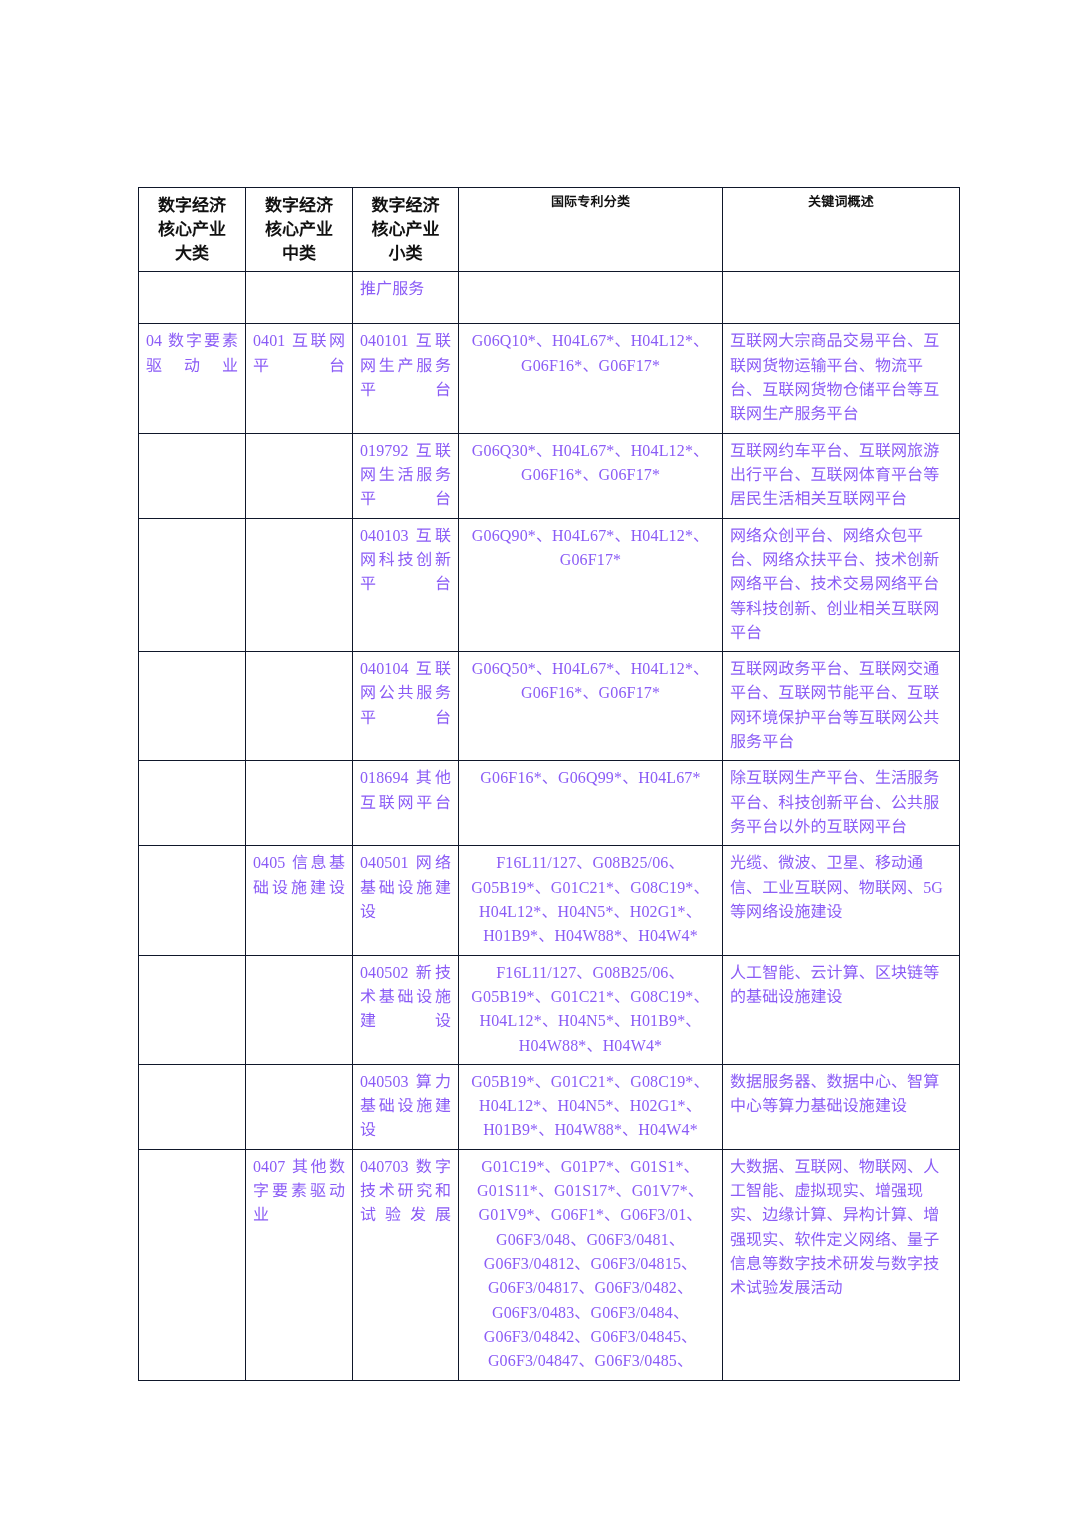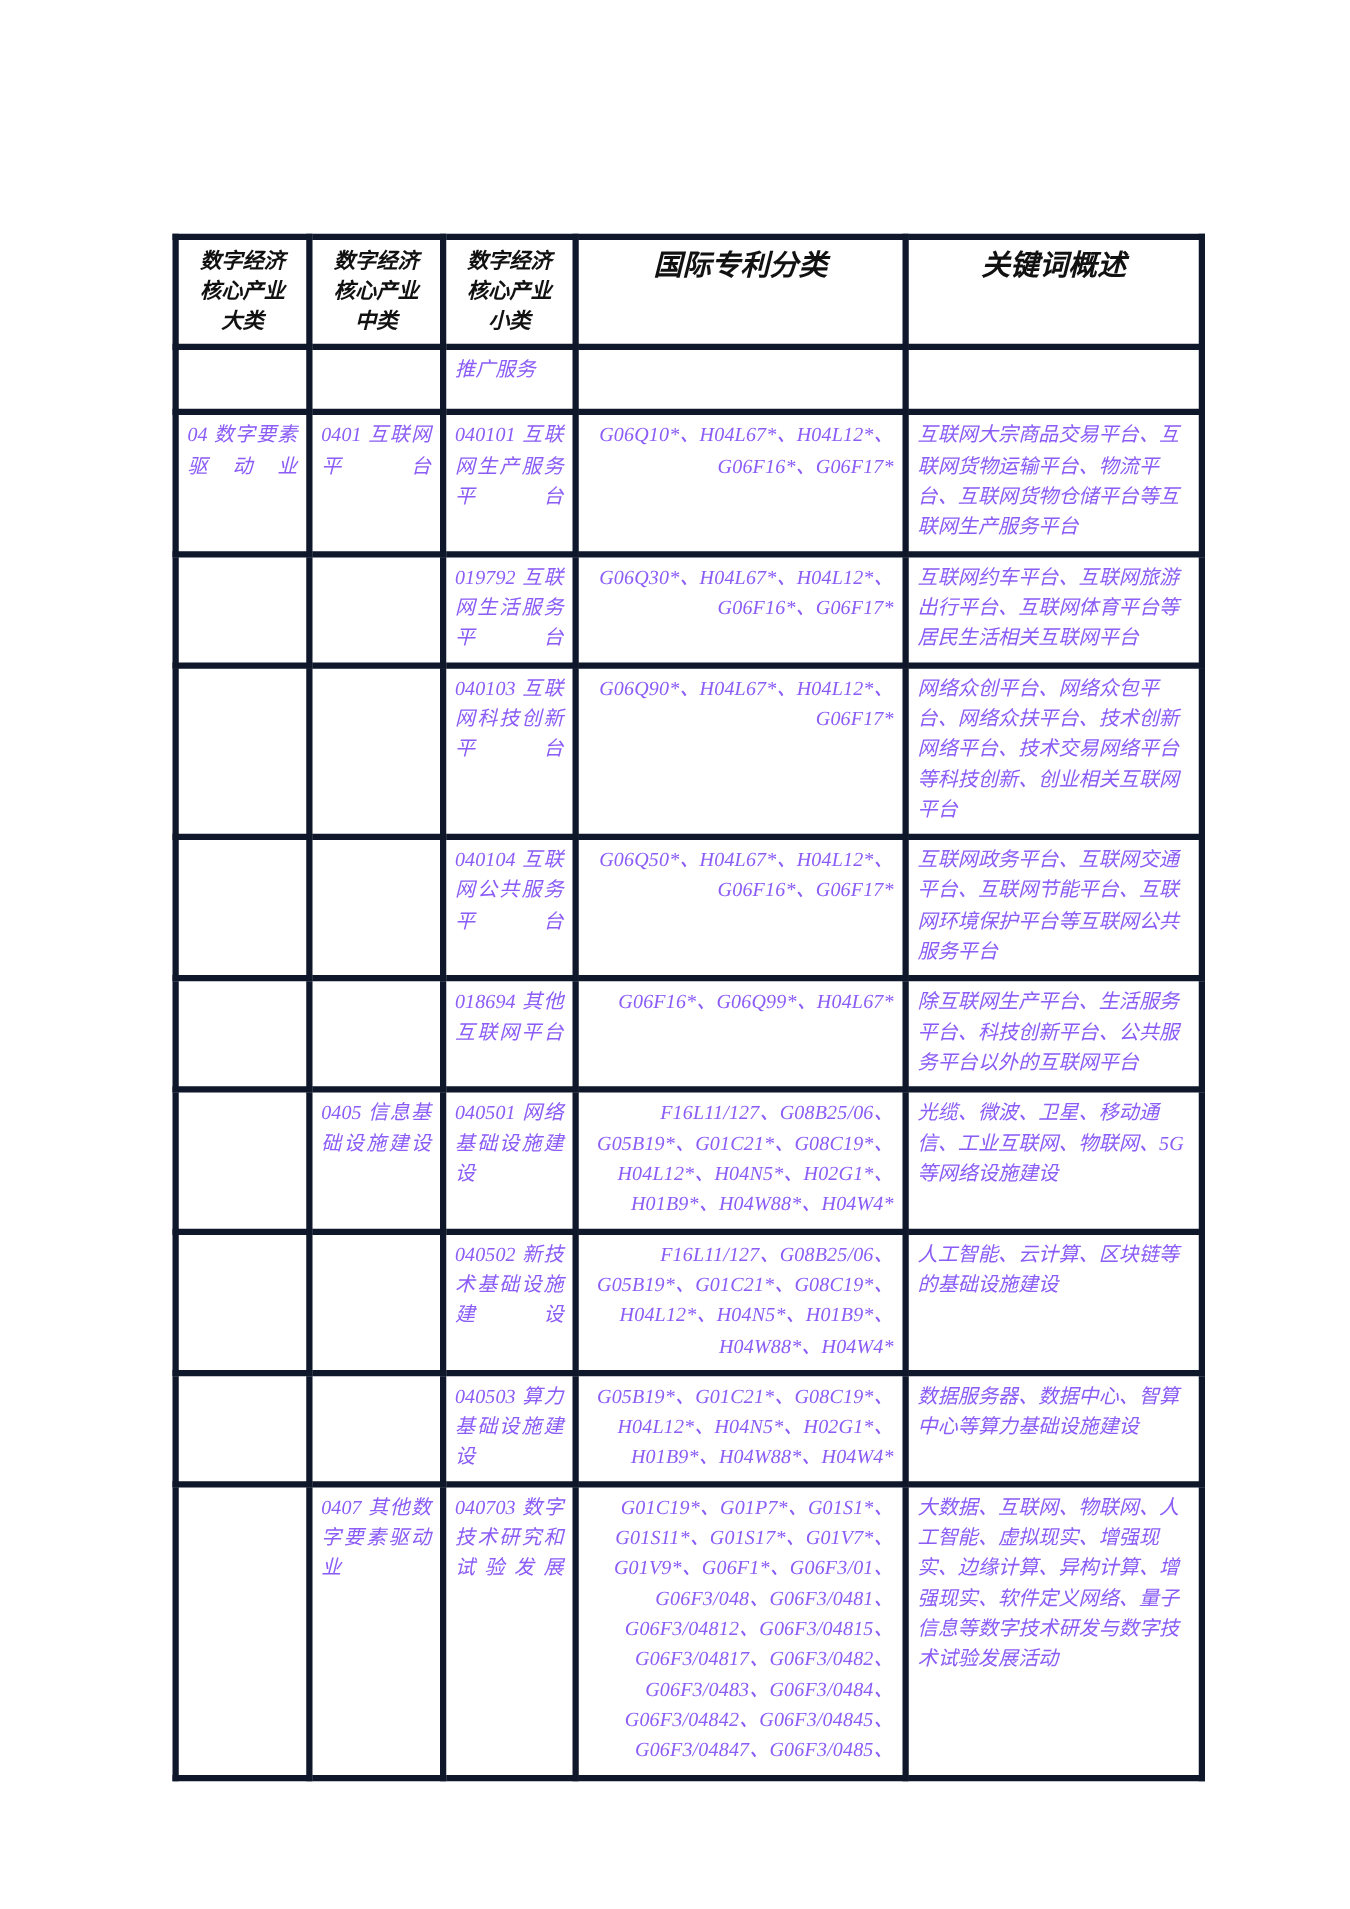--- a/index.html
+++ b/index.html
@@ -34,39 +34,38 @@
   }
 
   table.doc-table {
     border-collapse: collapse;
     width: 821px;
     table-layout: fixed;
   }
 
   table.doc-table td,
   table.doc-table th {
-    border: 5px solid #0f172a;
+    border: 1px solid #0f172a;
     vertical-align: top;
     padding: 5px 7px 6px 7px;
     box-sizing: border-box;
-    font-style: italic;
   }
 
   
   col.c1 { width: 107px; }
   col.c2 { width: 107px; }
   col.c3 { width: 106px; }
   col.c4 { width: 264px; }
   col.c5 { width: 237px; }
 
   
   thead th {
     font-family: "DejaVu Sans", "Liberation Sans", sans-serif;
     font-weight: 700;
-    font-size: 23px;
+    font-size: 13px;
     line-height: 1.42;
     text-align: center;
     vertical-align: middle;
     letter-spacing: 0.2px;
     padding: 9px 4px 10px 4px;
     color: #111;
   }
   thead th.narrow {
     font-size: 17px;
     letter-spacing: 0px;
@@ -75,21 +74,21 @@
   
   tbody td {
     font-size: 16px;
     line-height: 1.52;
     color: #8b5cf6;
   }
 
   td.cat  { text-align: justify; text-align-last: justify; letter-spacing: 0.1px; }
   td.mid  { text-align: justify; text-align-last: justify; letter-spacing: 0.1px; }
   td.sub  { text-align: justify; text-align-last: justify; letter-spacing: 0.1px; }
-  td.ipc  { text-align: right; letter-spacing: 0.15px; word-break: break-word; }
+  td.ipc  { text-align: center; letter-spacing: 0.15px; word-break: break-word; }
   td.kw   { text-align: left; letter-spacing: 0.1px; }
 
   td.cat.plain, td.mid.plain, td.sub.plain {
     text-align: left;
     text-align-last: left;
   }
 
   td.empty { padding: 0; }
 
   

